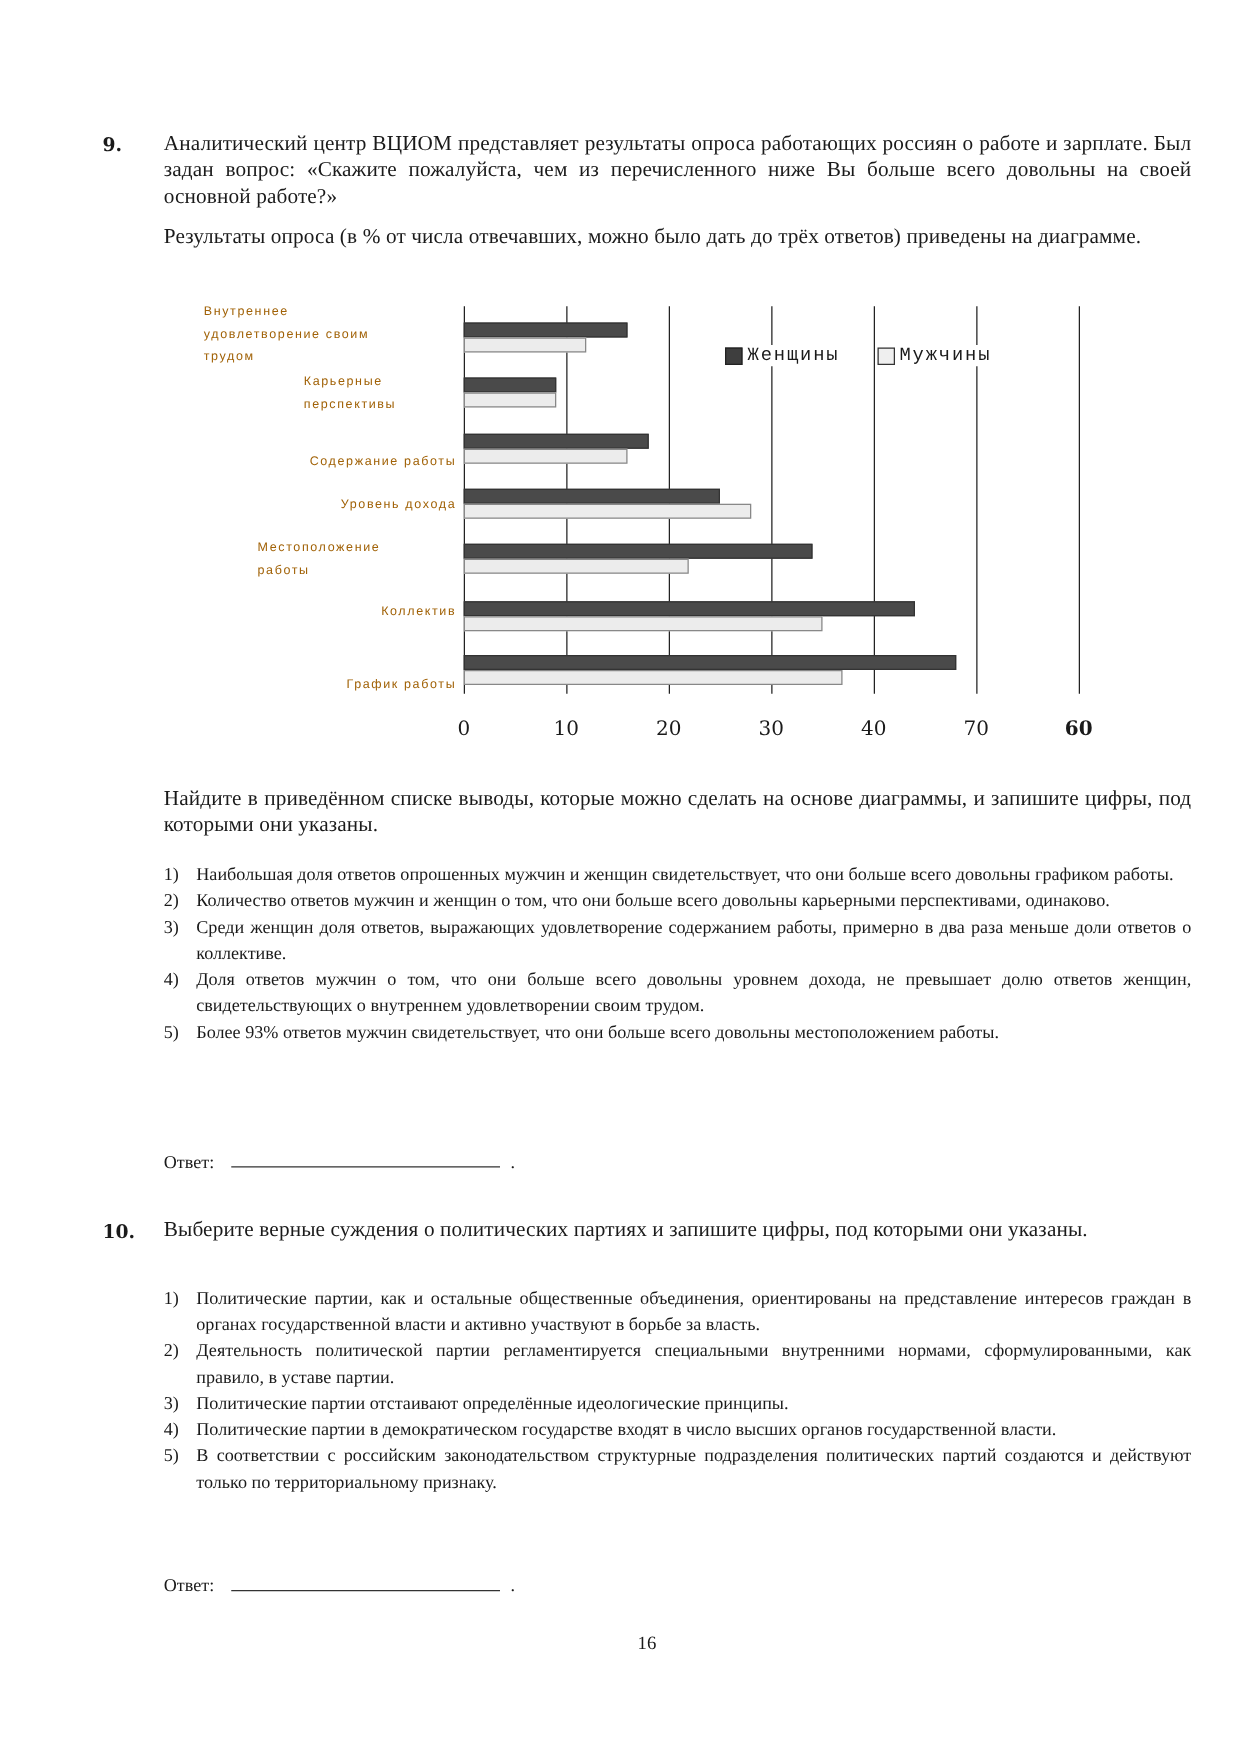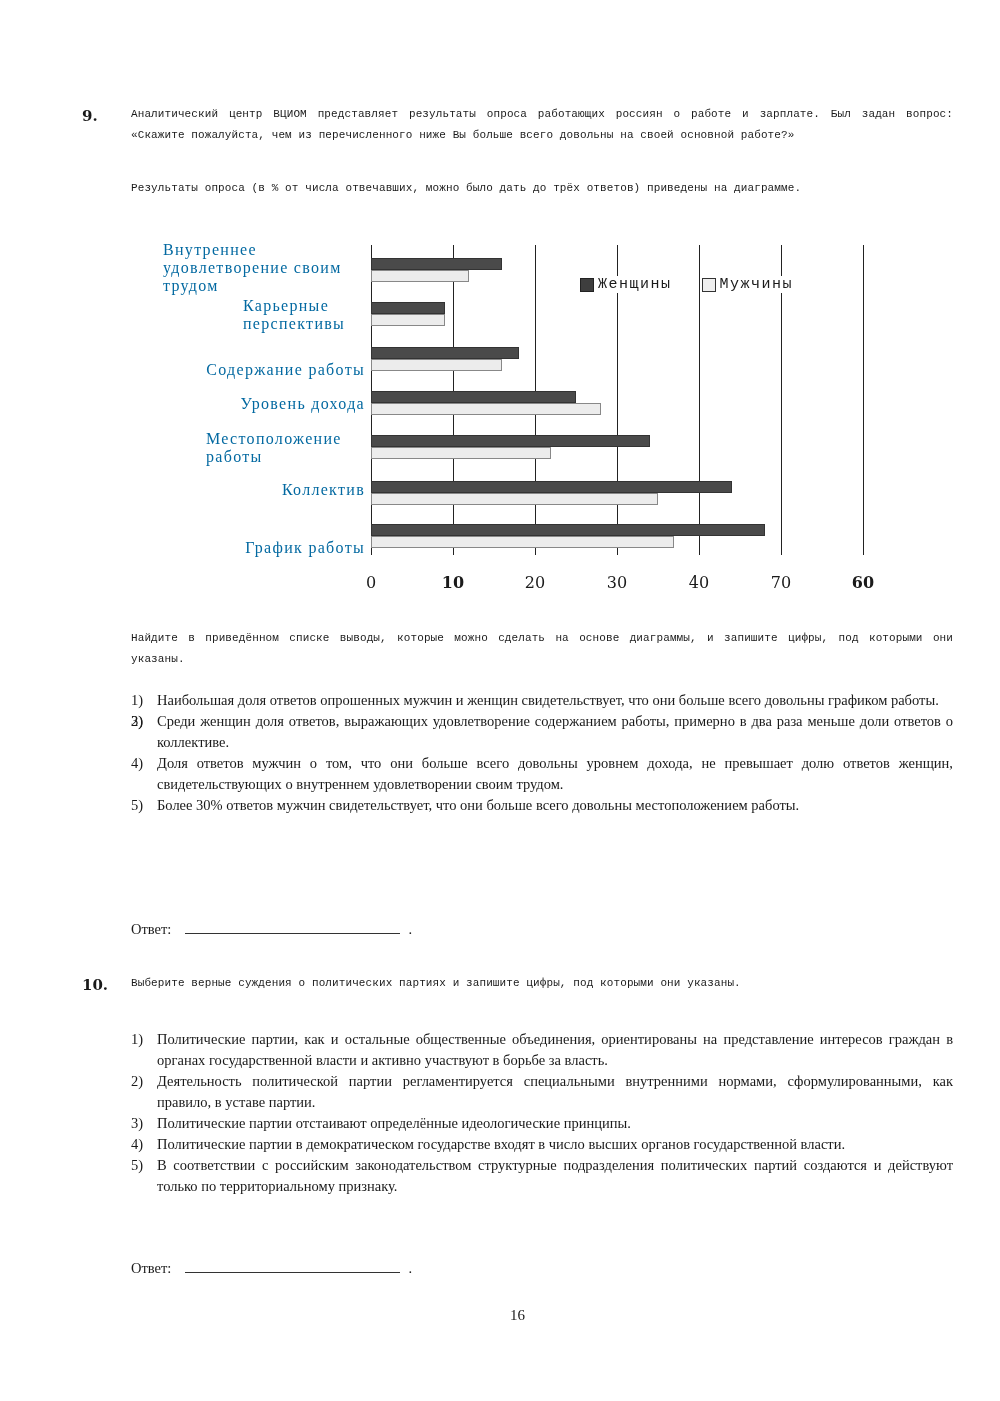--- a/index.html
+++ b/index.html
@@ -1,38 +1,38 @@
 <!DOCTYPE html>
 <html><head>
 <meta charset="utf-8">
 <style>
   html, body { margin: 0; padding: 0; background: #ffffff; }
   body { width: 1000px; height: 1401px; position: relative; overflow: hidden;
          font-family: "DejaVu Serif", "Liberation Serif", serif; color: #1a1a1a; }
   .page { position: absolute; left: 0; top: 0; width: 1000px; height: 1401px; }
   .qnum { position: absolute; left: 82px; font-weight: bold; font-size: 15px; }
-  .para { position: absolute; left: 131px; width: 822px; font-size: 11px; line-height: 21px;
-          text-align: justify; font-family: Liberation Mono, monospace; letter-spacing: 0.1px; }
+  .para { position: absolute; left: 131px; width: 822px; font-size: 17px; line-height: 21px;
+          text-align: justify; font-family: Liberation Serif, serif; letter-spacing: 0.1px; }
   .list { position: absolute; left: 131px; width: 822px; margin: 0; padding: 0; list-style: none;
           font-family: "Liberation Serif", serif; font-size: 14.5px; line-height: 21px; }
   .list li { position: relative; padding-left: 26px; text-align: justify; margin: 0; }
   .list li .num { position: absolute; left: 0; top: 0; }
   .answer { position: absolute; left: 131px; font-family: "Liberation Serif", serif; font-size: 14.5px; }
   .answer .line { display: inline-block; width: 215px; border-bottom: 1px solid #333; margin-left: 14px;
                   height: 14px; vertical-align: baseline; }
   .answer .dot { margin-left: 8px; }
   .pagenum { position: absolute; left: 510px; top: 1307px; font-size: 15px; font-family: "Liberation Serif", serif; }
 
   
   .chart { position: absolute; left: 150px; top: 240px; width: 740px; height: 360px; }
   .gridline { position: absolute; top: 5px; width: 1.3px; height: 310px; background: #222; }
   .tick { position: absolute; top: 333px; font-size: 16px; width: 40px; margin-left: -20px; text-align: center;
           font-family: "DejaVu Serif", serif; }
-  .cat-label { position: absolute; right: 525px; font-size: 16px; letter-spacing: 1.3px; line-height: 18px;
-               text-align: right; font-family: Liberation Serif, serif; color: #0369a1; }
+  .cat-label { position: absolute; right: 525px; font-size: 10px; letter-spacing: 1.3px; line-height: 18px;
+               text-align: right; font-family: Liberation Sans, sans-serif; color: #a16207; }
   .cat-label.left { text-align: left; }
   .bar { position: absolute; left: 221px; height: 12px; }
   .bar.women { background: #4a4a4a; border: 1px solid #333; box-sizing: border-box; }
   .bar.men { background: #ececec; border: 1px solid #888; box-sizing: border-box; }
   .legend { position: absolute; top: 36px; left: 430px; display: flex; align-items: center;
             font-size: 15px; letter-spacing: 1.5px; font-family: Liberation Mono, monospace; background: transparent; }
   .legend .sw { display: inline-block; width: 14px; height: 14px; box-sizing: border-box; margin-right: 4px; }
   .legend .sw.women { background: #3e3e3e; border: 1px solid #222; }
   .legend .sw.men { background: #efefef; border: 1px solid #333; margin-left: 30px; }
   .legend span.txt { background: #fff; }
@@ -50,21 +50,21 @@
 
     <div class="gridline" style="left:221px;"></div>
     <div class="gridline" style="left:303px;"></div>
     <div class="gridline" style="left:385px;"></div>
     <div class="gridline" style="left:467px;"></div>
     <div class="gridline" style="left:549px;"></div>
     <div class="gridline" style="left:631px;"></div>
     <div class="gridline" style="left:713px;"></div>
 
     <div class="tick" style="left:221px;">0</div>
-    <div class="tick" style="left:303px;font-weight:bold;">10</div>
+    <div class="tick" style="left:303px;">10</div>
     <div class="tick" style="left:385px;">20</div>
     <div class="tick" style="left:467px;">30</div>
     <div class="tick" style="left:549px;">40</div>
     <div class="tick" style="left:631px;">70</div>
     <div class="tick" style="left:713px;font-weight:bold;">60</div>
 
     <div class="cat-label left" style="top:1px; left:13px; right:auto;">
       <div>Внутреннее</div>
       <div>удовлетворение своим</div>
       <div>трудом</div>
@@ -110,24 +110,24 @@
       <span class="txt">Женщины</span>
       <span class="sw men"></span>
       <span class="txt">Мужчины</span>
     </div>
   </div>
 
   <div class="para" style="top:628px;">Найдите в приведённом списке выводы, которые можно сделать на основе диаграммы, и запишите цифры, под которыми они указаны.</div>
 
   <ul class="list" style="top:690px;">
     <li><span class="num">1)</span><span>Наибольшая доля ответов опрошенных мужчин и женщин свидетельствует, что они больше всего довольны графиком работы.</span></li>
-    <li><span class="num">2)</span></li>
+    <li><span class="num">2)</span><span>Количество ответов мужчин и женщин о том, что они больше всего довольны карьерными перспективами, одинаково.</span></li>
     <li><span class="num">3)</span><span>Среди женщин доля ответов, выражающих удовлетворение содержанием работы, примерно в два раза меньше доли ответов о коллективе.</span></li>
     <li><span class="num">4)</span><span>Доля ответов мужчин о том, что они больше всего довольны уровнем дохода, не превышает долю ответов женщин, свидетельствующих о внутреннем удовлетворении своим трудом.</span></li>
-    <li><span class="num">5)</span><span>Более 30% ответов мужчин свидетельствует, что они больше всего довольны местоположением работы.</span></li>
+    <li><span class="num">5)</span><span>Более 93% ответов мужчин свидетельствует, что они больше всего довольны местоположением работы.</span></li>
   </ul>
 
   <div class="answer" style="top:919px;">
     <span>Ответ:</span><span class="line"></span><span class="dot">.</span>
   </div>
 
   <div class="qnum" style="top:976px;">10.</div>
   <div class="para" style="top:973px;">Выберите верные суждения о политических партиях и запишите цифры, под которыми они указаны.</div>
 
   <ul class="list" style="top:1029px;">

